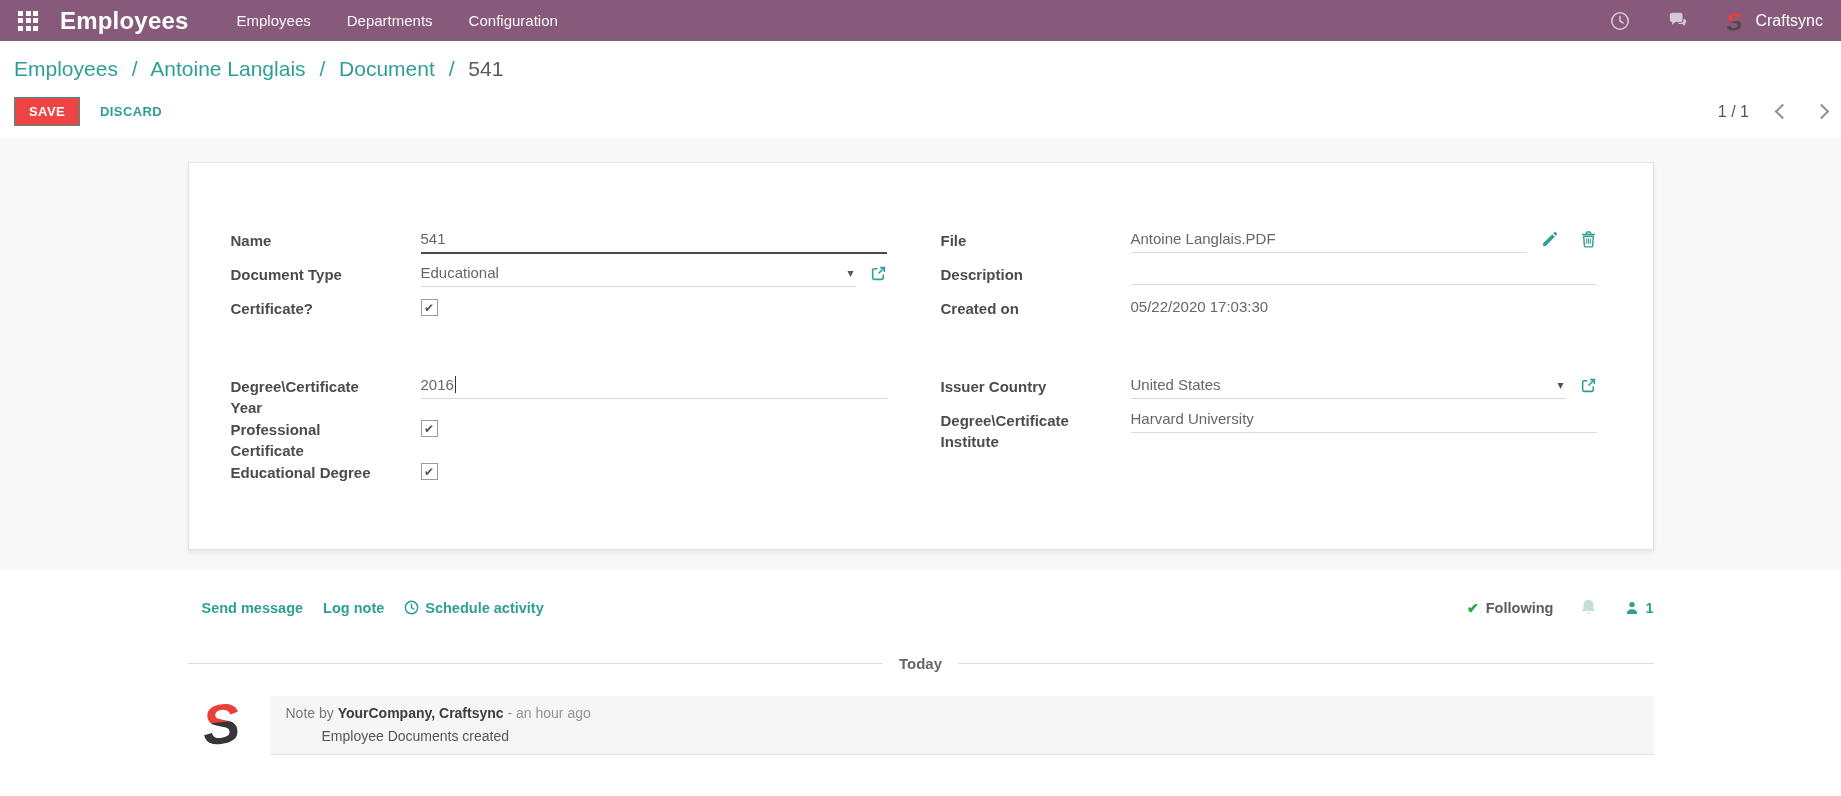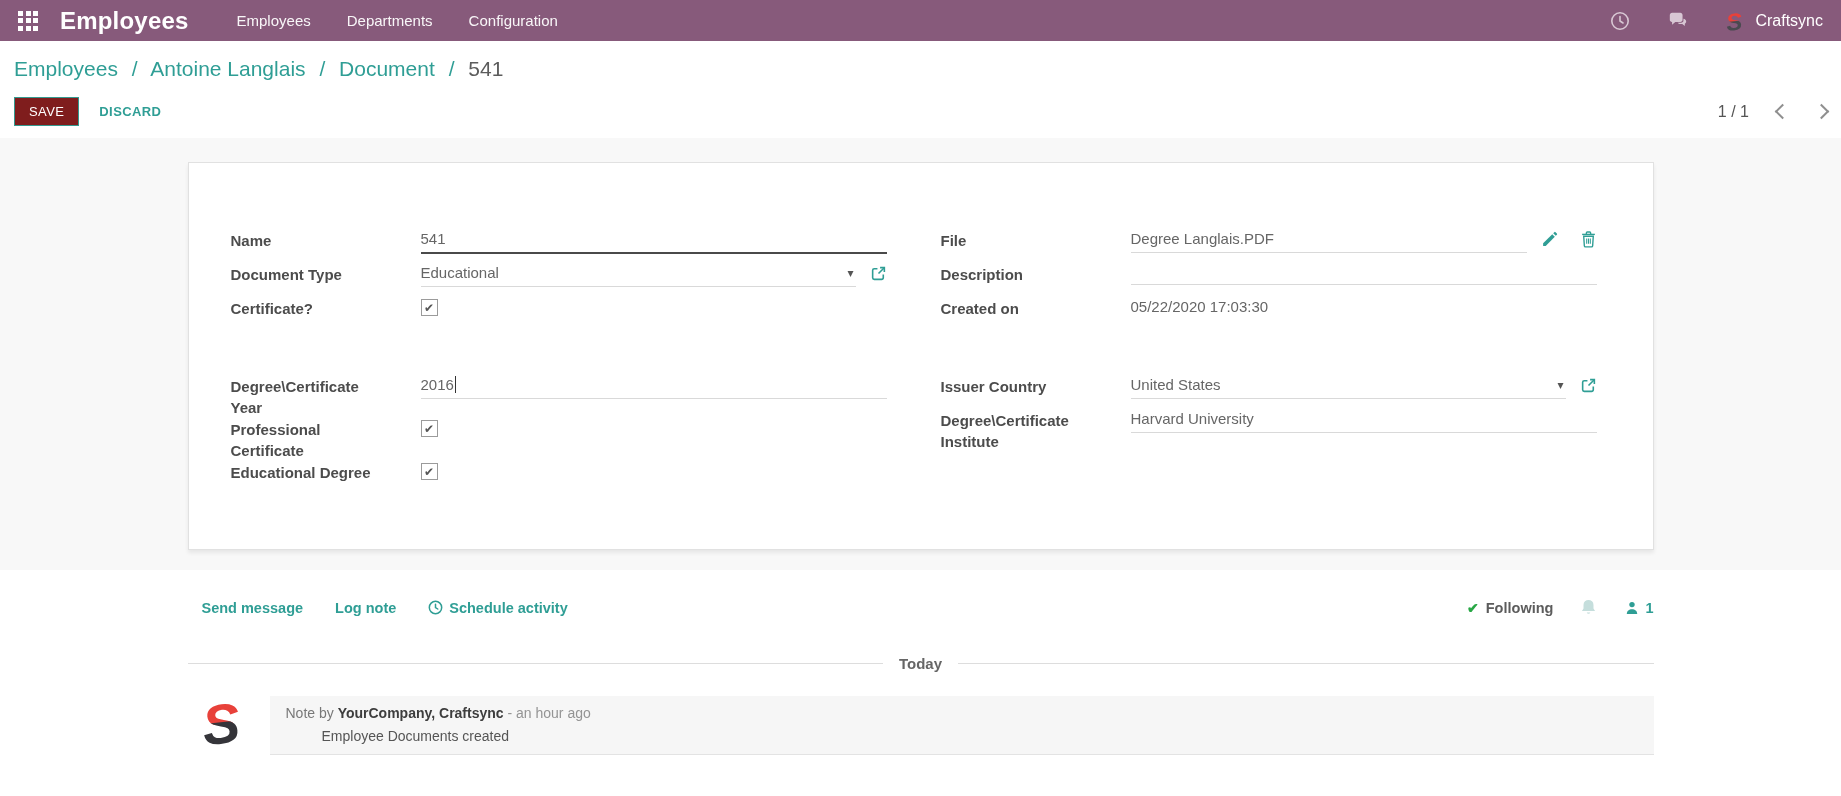--- a/index.html
+++ b/index.html
@@ -29,22 +29,22 @@
   .s-small { font-size:24px; width:20px; height:22px; }
   .s-small .s-bot { color:#4a4a50; }
   .s-big { font-size:56px; width:46px; height:50px; }
 
   
   .breadcrumb-row { padding:16px 14px 6px 14px; font-size:21px; }
   .breadcrumb-row a { color:#2f9e95; text-decoration:none; cursor:pointer; }
   .crumb-sep { color:#2f9e95; margin:0 8px; }
   .crumb-current { color:#5c5c5c; }
   .control-row { display:flex; align-items:center; padding:10px 14px 12px 14px; }
-  .btn-save { background:#7f1d1d; color:#fff; border:1px solid #33998f; font-size:13px;
-    font-weight:normal; letter-spacing:.4px; padding:6px 14px; cursor:pointer; }
+  .btn-save { background:#ef4444; color:#fff; border:1px solid #33998f; font-size:13px;
+    font-weight:bold; letter-spacing:.4px; padding:6px 14px; cursor:pointer; }
   .btn-discard { background:none; border:none; color:#2f9e95; font-size:13px;
     font-weight:bold; letter-spacing:.4px; margin-left:20px; cursor:pointer; }
   .pager { margin-left:auto; display:flex; align-items:center; gap:28px; }
   .pager-value { font-size:16px; color:#555; }
   .chev { width:11px; height:11px; border-top:2px solid #8f8f8f; border-right:2px solid #8f8f8f;
     display:inline-block; cursor:pointer; }
   .chev-left  { transform:rotate(-135deg); }
   .chev-right { transform:rotate(45deg); }
 
   
@@ -68,21 +68,21 @@
   .side-icons { display:flex; align-items:center; gap:22px; margin-left:14px; padding-top:2px; }
   .teal-ico { width:17px; height:17px; cursor:pointer; }
   .checkbox { width:17px; height:17px; border:1px solid #9b9b9b; background:#fff;
     display:flex; align-items:center; justify-content:center; font-size:12px; color:#555;
     cursor:pointer; margin-top:2px; }
   .group-gap { height:44px; }
 
   
   .chatter { width:1466px; margin:0 auto; padding-top:28px; }
   .chatter-top { display:flex; align-items:center; }
-  .chat-btns { display:flex; gap:32px; margin-left:14px; }
+  .chat-btns { display:flex; gap:20px; margin-left:14px; }
   .chat-btn { display:flex; align-items:center; gap:6px; background:none; border:none;
     color:#2f9e95; font-size:14.5px; font-weight:bold; cursor:pointer;
     font-family:"Liberation Sans",sans-serif; }
   .follow-zone { margin-left:auto; display:flex; align-items:center; gap:26px; }
   .following { display:flex; align-items:center; gap:7px; font-size:14.5px; font-weight:bold;
     color:#5c5c5c; cursor:pointer; }
   .check-green { color:#28a745; font-size:14px; }
   .followers { display:flex; align-items:center; gap:5px; color:#2f9e95; font-size:14.5px;
     font-weight:bold; cursor:pointer; }
   .date-divider { display:flex; align-items:center; margin-top:38px; }
@@ -225,21 +225,21 @@
             </span>
           </div>
         </div>
       </div>
 
       <div class="col">
         <div class="frow">
           <div class="flabel">File</div>
           <div class="ffield">
             <div class="fcontrol">
-              <span class="fvalue">Degree Langlais.PDF</span>
+              <span class="fvalue">Antoine Langlais.PDF</span>
             </div>
             <div class="side-icons">
               <svg class="teal-ico" viewBox="0 0 16 16">
                 <path d="M2 11.6V14h2.4L13 5.4 10.6 3 2 11.6z" fill="#2f9e95"></path>
                 <path d="M11.5 2.1l2.4 2.4 1-1a.8.8 0 0 0 0-1.2L13.7 1.1a.8.8 0 0 0-1.2 0l-1 1z" fill="#2f9e95"></path>
               </svg>
               <svg class="teal-ico" viewBox="0 0 16 16">
                 <path d="M3.5 5h9l-.6 9a1 1 0 0 1-1 .9H5.1a1 1 0 0 1-1-.9L3.5 5z" fill="none" stroke="#2f9e95" stroke-width="1.3"></path>
                 <path d="M2 3.2h12" stroke="#2f9e95" stroke-width="1.3"></path>
                 <path d="M6 3V1.8a.8.8 0 0 1 .8-.8h2.4a.8.8 0 0 1 .8.8V3" fill="none" stroke="#2f9e95" stroke-width="1.3"></path>

